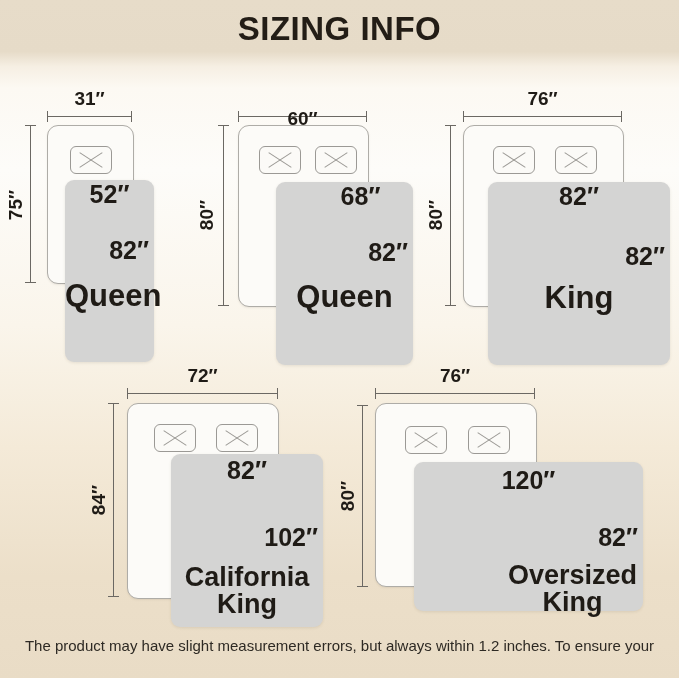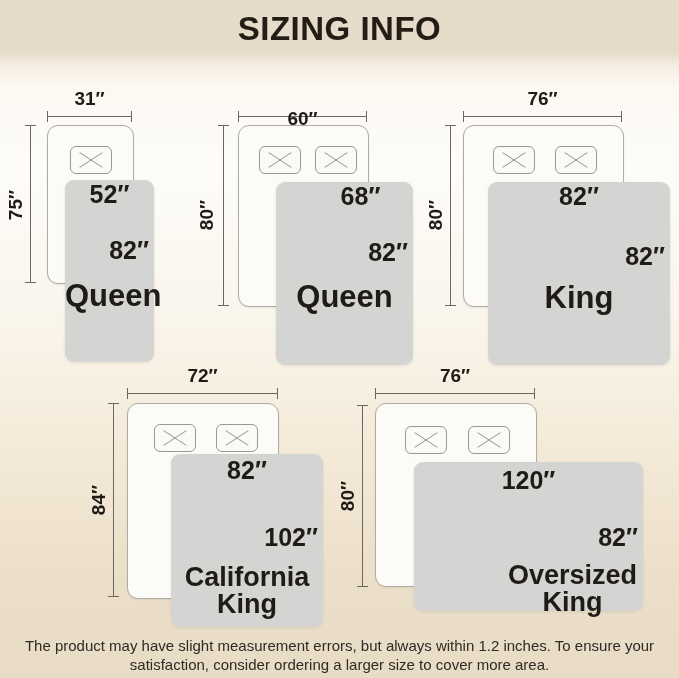--- a/index.html
+++ b/index.html
@@ -214,16 +214,15 @@
     <div class="blanket o-blanket">
       <div class="bl-w o-blw">120″</div>
       <div class="bl-l o-bll">82″</div>
       <div class="bl-name small o-name">Oversized
 King</div>
     </div>
   </section>
 
   <div class="footer">
     <div>The product may have slight measurement errors, but always within 1.2 inches. To ensure your</div>
-    <div>satisfaction, consider ordering a larger size to cover more area.</div>
   </div>
 
 </div>
 
 </body></html>

